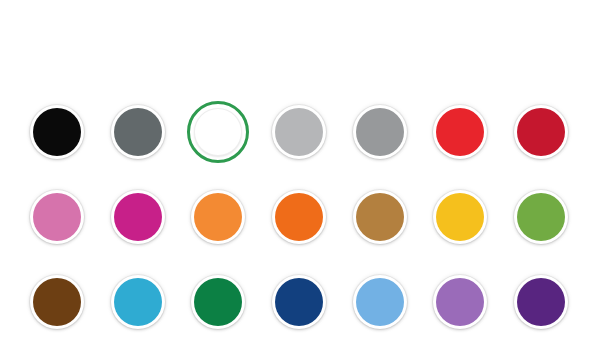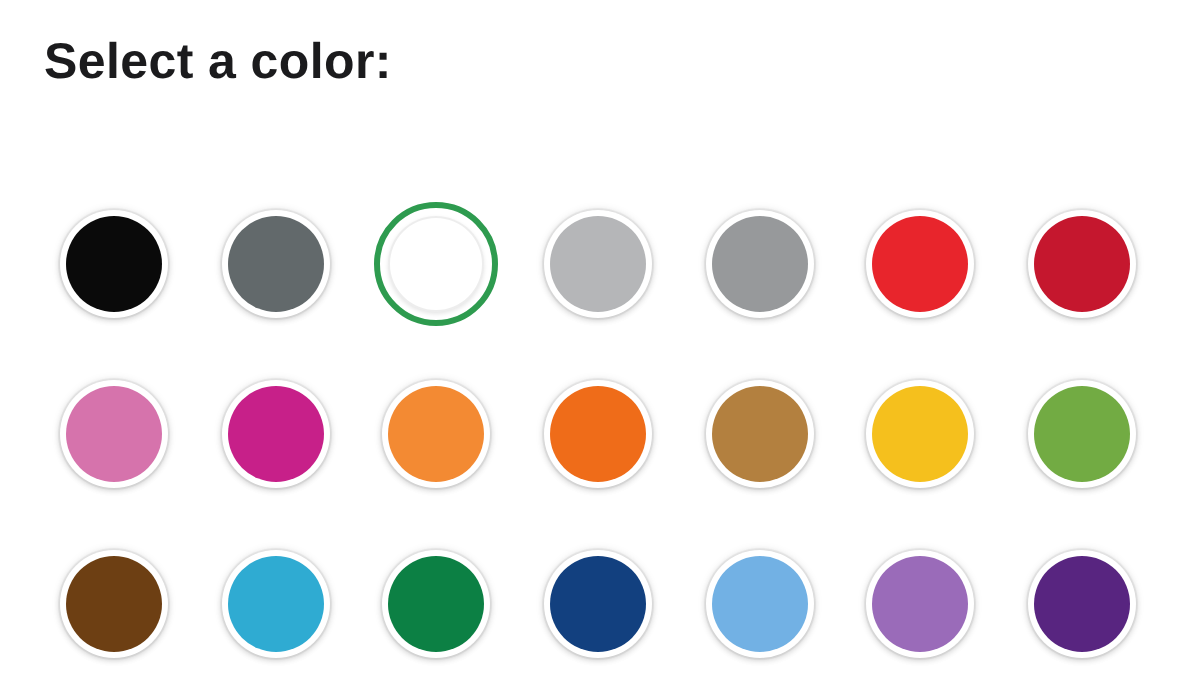--- a/index.html
+++ b/index.html
@@ -108,21 +108,20 @@
     height: 48px;
     box-shadow: inset 0 0 0 1px rgba(0,0,0,0.07),
                 0 1px 2px rgba(0,0,0,0.10);
   }
 </style>
 </head>
 <body>
 
 <div id="picker-root">
 
-  <div id="picker-title">Select a color:</div>
 
   <div id="swatch-grid">
       <div class="swatch-row">
         <button class="swatch" aria-label="black" aria-pressed="false" style="left: 30px;">
           <span class="halo"></span>
           <span class="dot" style="background: rgb(10, 10, 10);"></span>
         </button>
         <button class="swatch" aria-label="dark-gray" aria-pressed="false" style="left: 111px;">
           <span class="halo"></span>
           <span class="dot" style="background: rgb(98, 105, 107);"></span>

